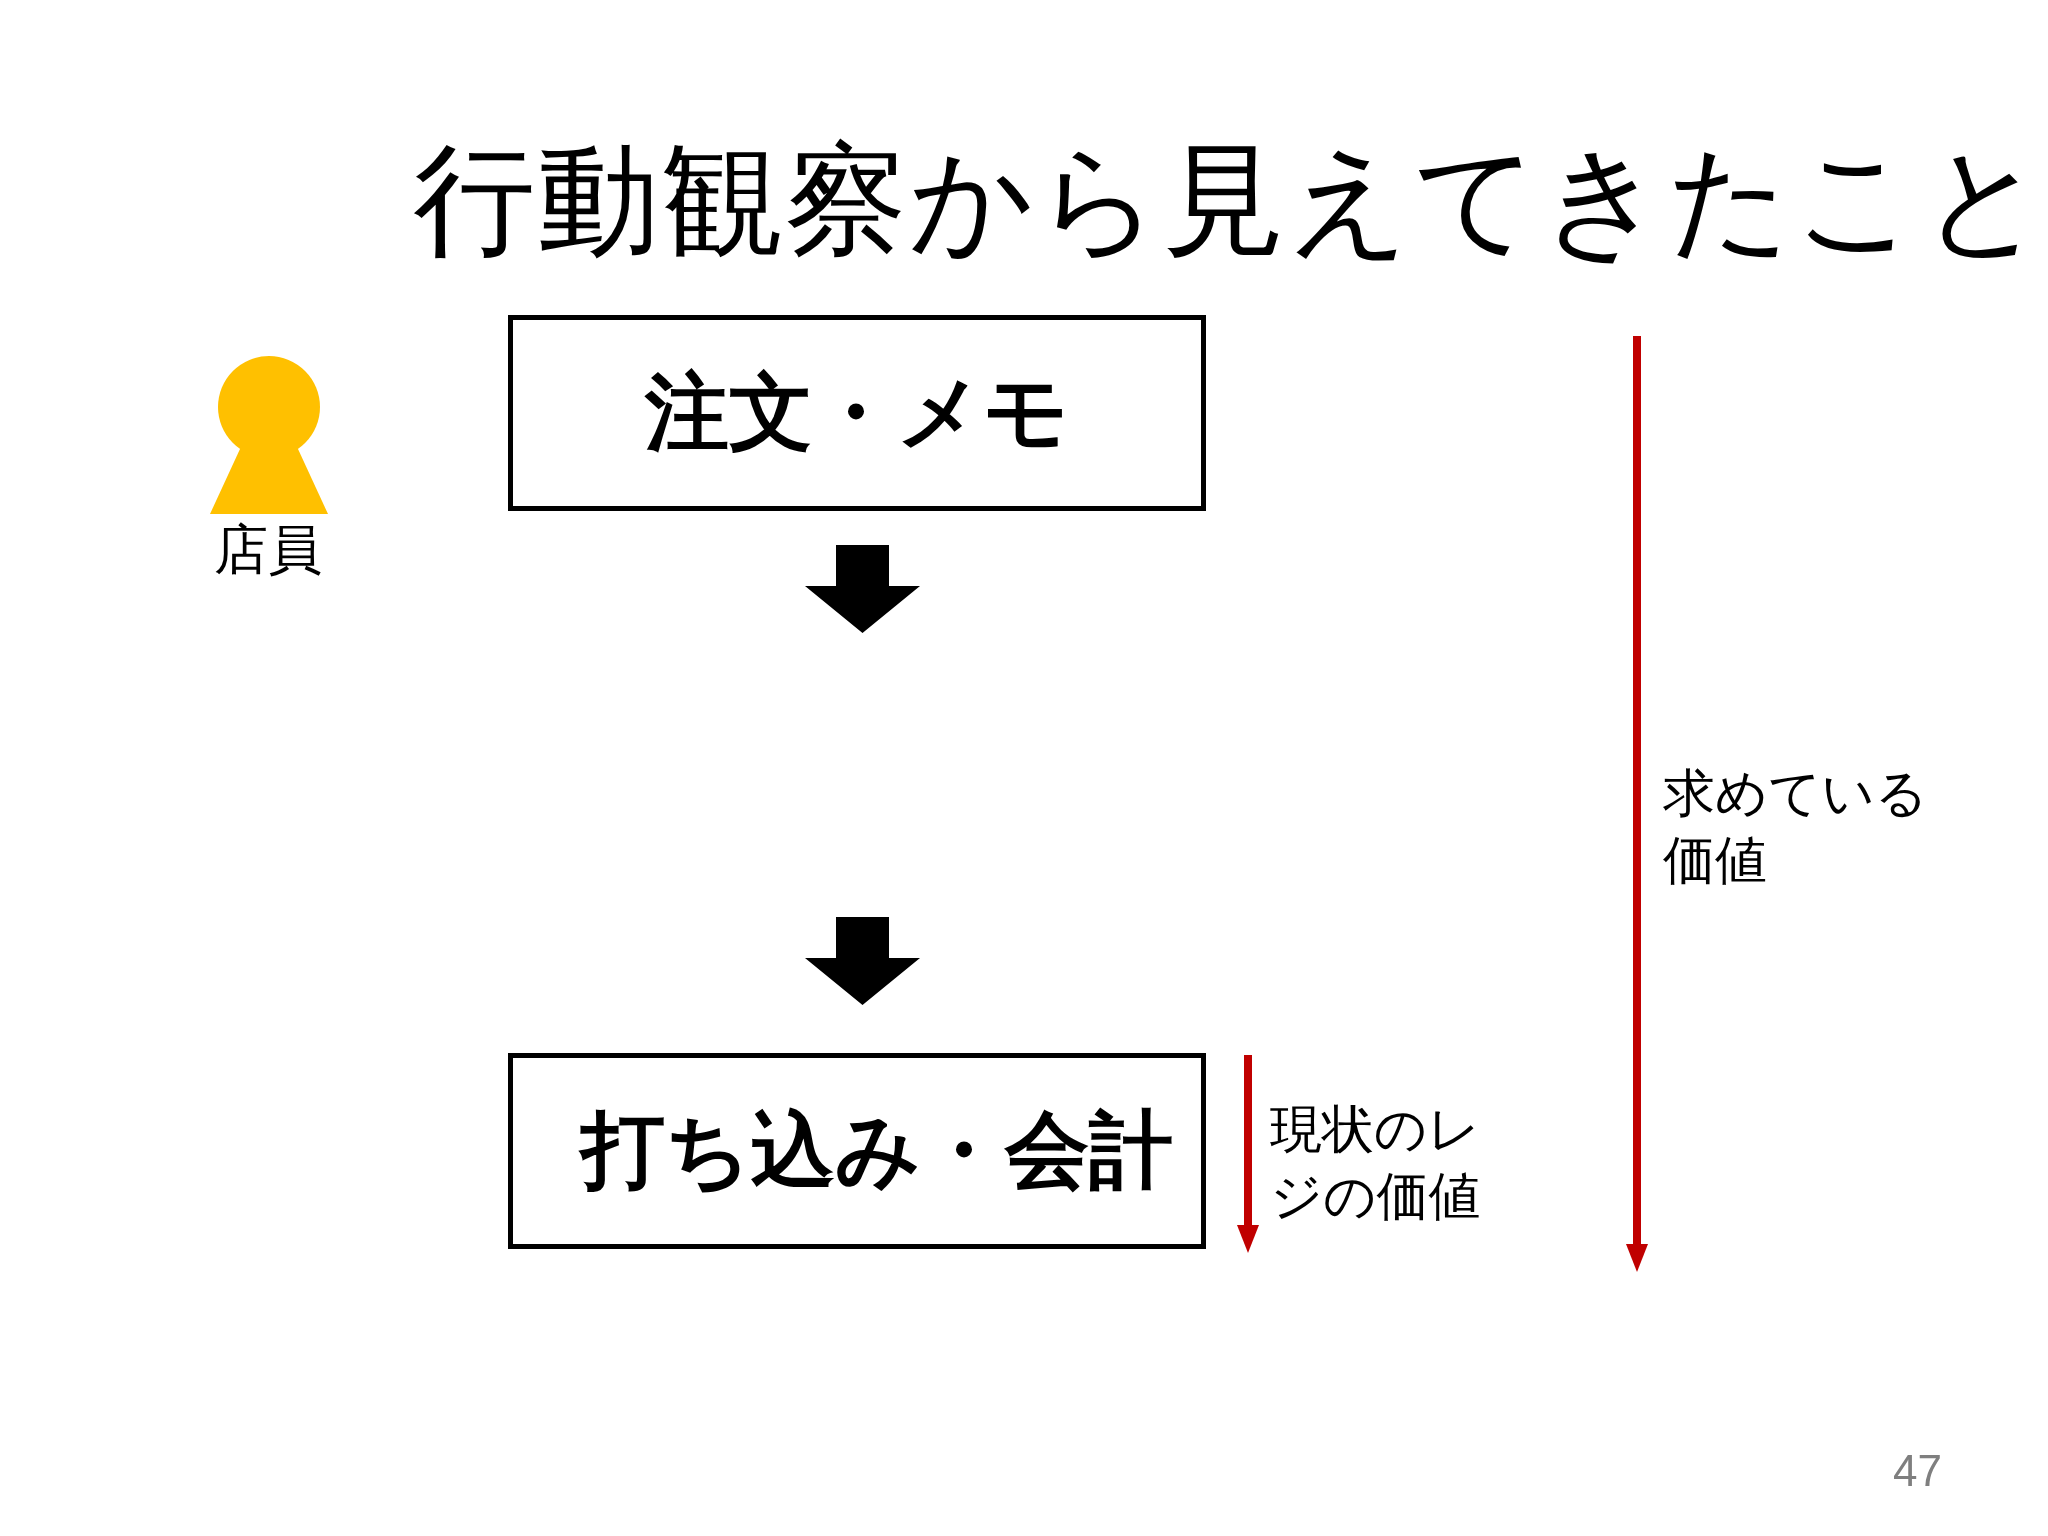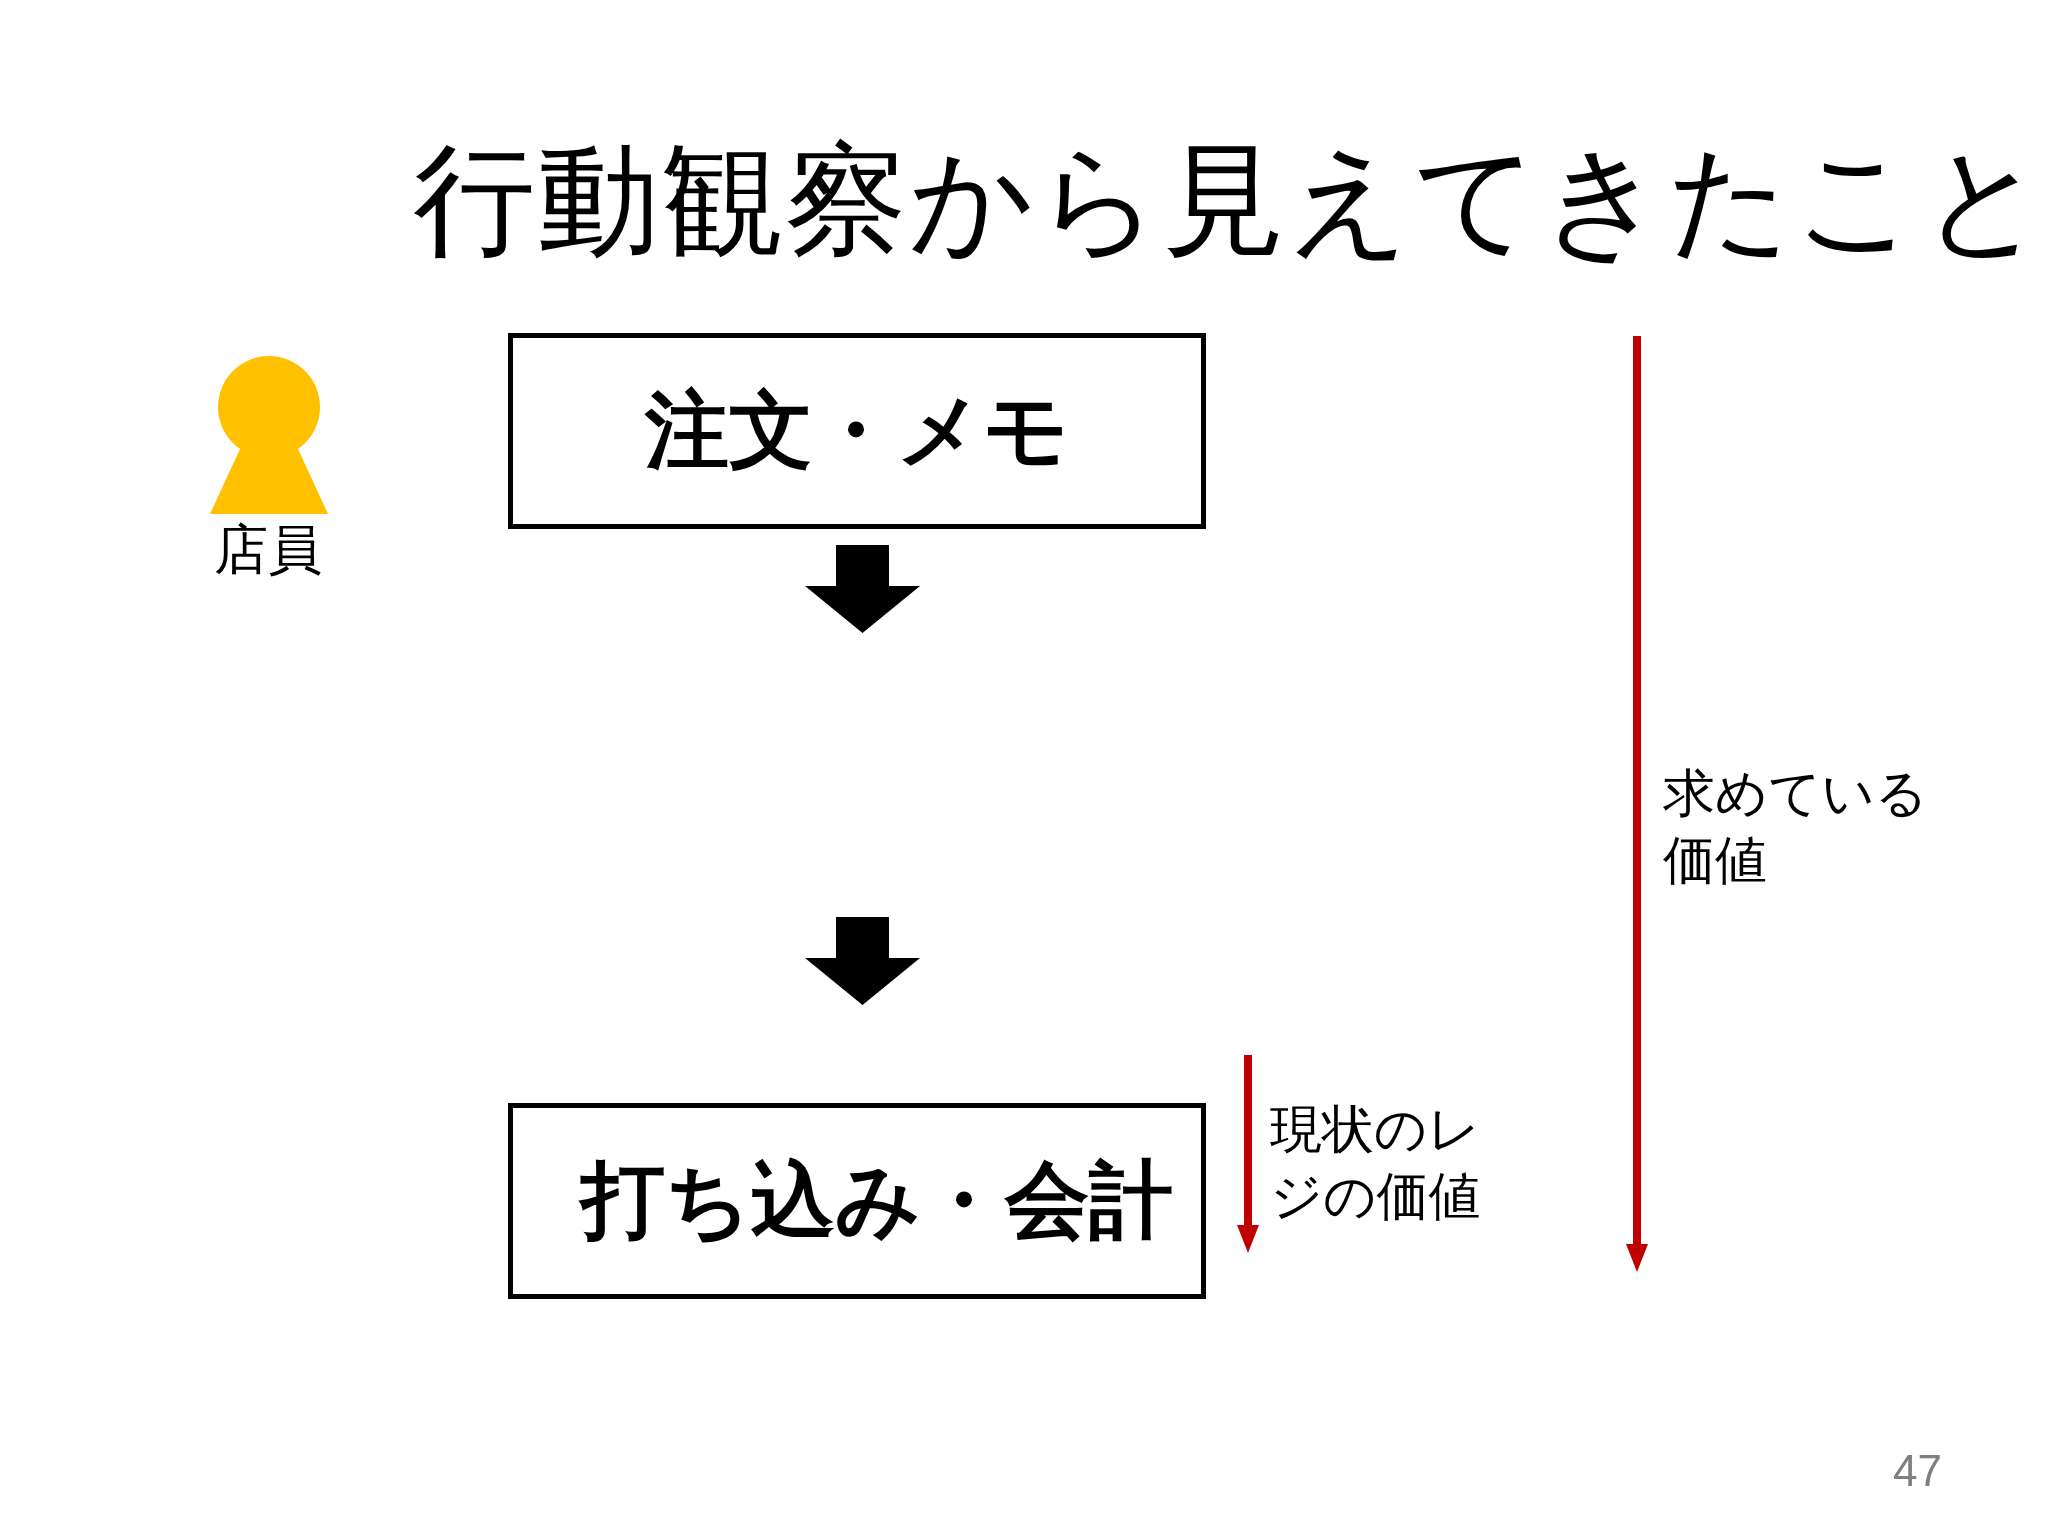--- a/index.html
+++ b/index.html
@@ -45,23 +45,23 @@
     border: 5px solid #000000;
     box-sizing: border-box;
     background: #ffffff;
     display: flex;
     align-items: center;
     justify-content: center;
     font-size: 84px;
     font-weight: 700;
     white-space: nowrap;
   }
-  .flow-box-1 { top: 333px; }
+  .flow-box-1 { top: 315px; }
   .flow-box-2 { top: 668px; }
-  .flow-box-3 { top: 1103px; padding-left: 40px; }
+  .flow-box-3 { top: 1053px; padding-left: 40px; }
   .flow-arrow {
     position: absolute;
     left: 805px;
     width: 115px;
     height: 88px;
   }
   .flow-arrow-1 { top: 545px; }
   .flow-arrow-2 { top: 917px; }
   .value-arrow { position: absolute; }
   .value-arrow-long { left: 1625px; top: 336px; width: 24px; height: 936px; }

